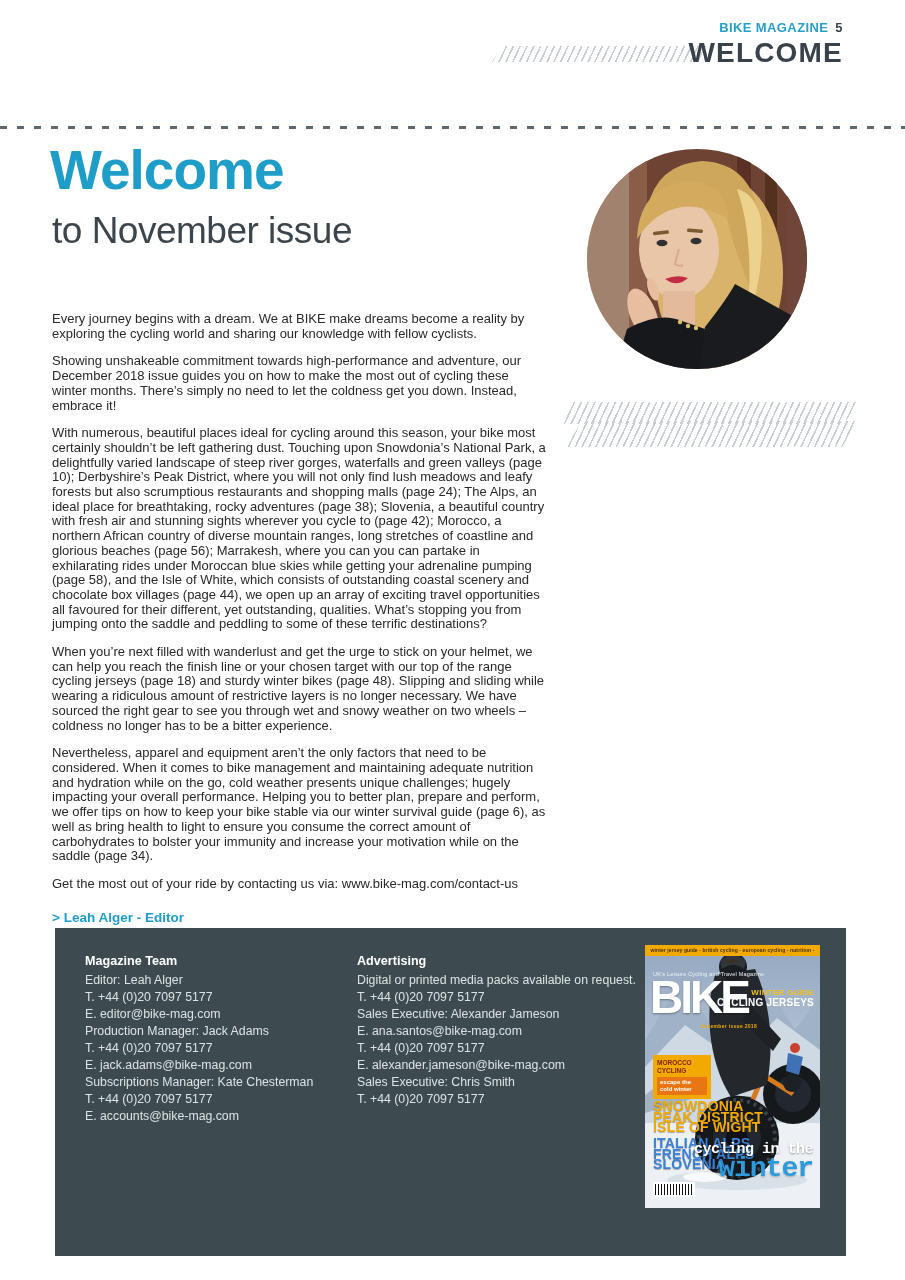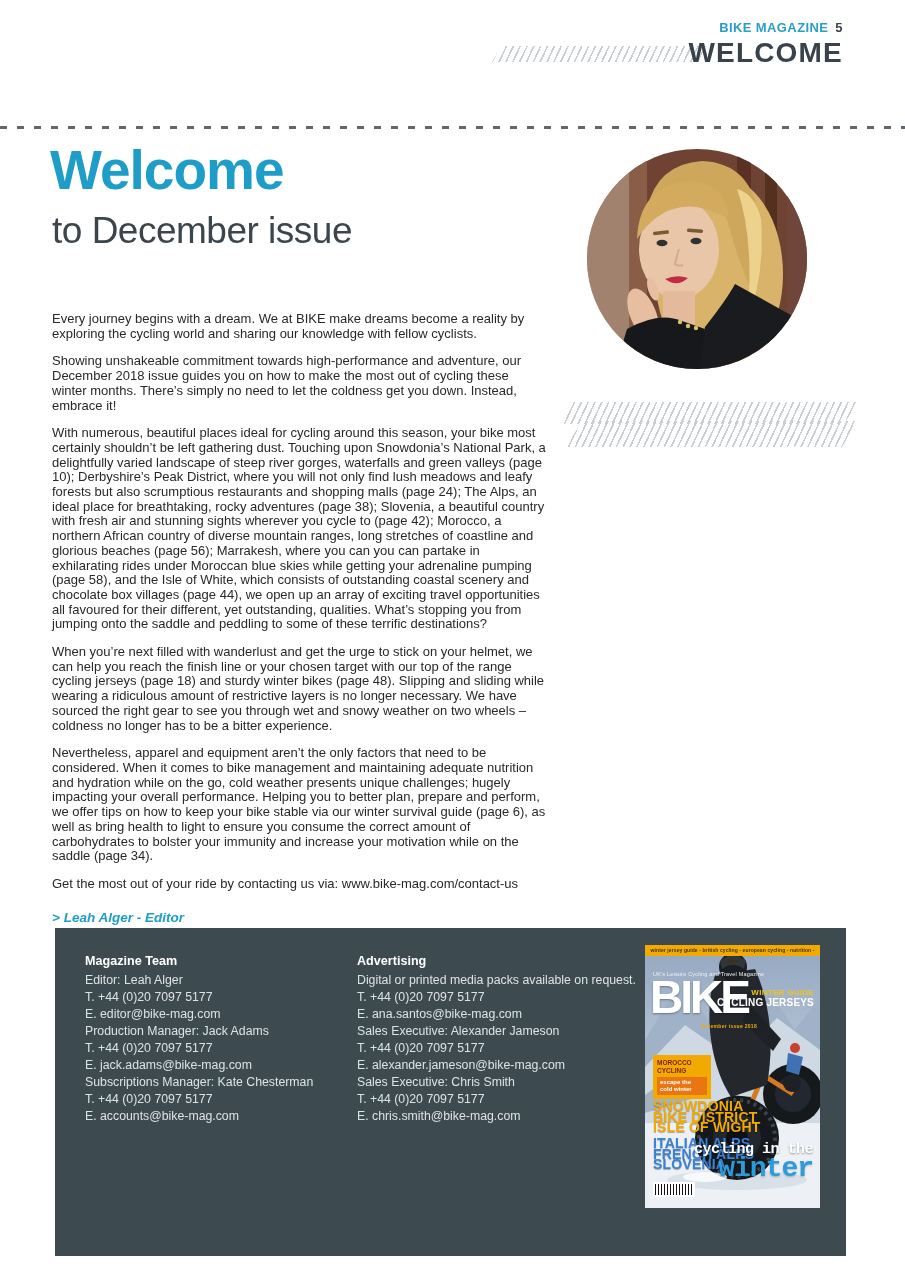--- a/index.html
+++ b/index.html
@@ -28,21 +28,21 @@
 
   
   .hatch-right-1 { position: absolute; left: 560px; top: 402px; width: 298px; height: 22px;
                    clip-path: polygon(14px 0, 100% 0, calc(100% - 14px) 100%, 0 100%); }
   .hatch-right-2 { position: absolute; left: 566px; top: 421px; width: 292px; height: 26px;
                    clip-path: polygon(16px 0, 100% 0, calc(100% - 16px) 100%, 0 100%); }
 
   
   .article { position: absolute; left: 52px; top: 312px; width: 494px; color: #282828; font-size: 13px; line-height: 14.7px; }
   .article p { margin: 0 0 13px; }
-  .signature { color: #1e9dc8; font-weight: 700; font-style: italic; font-size: 13.5px; margin-top: 19px; }
+  .signature { color: #1e9dc8; font-weight: 700; font-size: 13.5px; margin-top: 19px; }
 
   
   .footer { position: absolute; left: 55px; top: 928px; width: 791px; height: 328px; background: #3d4b51; }
   .fcol { position: absolute; top: 25px; font-size: 12.3px; line-height: 17px; color: #dde3e4; font-weight: 400; }
   .fcol-1 { left: 30px; width: 265px; }
   .fcol-2 { left: 302px; width: 280px; }
   .fheading { font-weight: 700; color: #ffffff; font-size: 12.6px; margin-bottom: 2px; }
   .publisher-block { margin-top: 17px; }
 
   
@@ -77,21 +77,21 @@
 <div class="page">
 
   <div class="header-meta">
     <span class="magazine-name">BIKE MAGAZINE</span><span class="page-num">5</span>
   </div>
   <div class="hatch hatch-header"></div>
   <div class="section-title">WELCOME</div>
   <div class="divider-dashed"></div>
 
   <div class="hero-title">Welcome</div>
-  <div class="hero-subtitle">to December issue</div>
+  <div class="hero-subtitle">to November issue</div>
 
   <div class="portrait">
     <svg width="220" height="220" viewBox="0 0 220 220">
       <rect x="0" y="0" width="220" height="220" fill="#6e4334"></rect>
       <rect x="0" y="0" width="42" height="220" fill="#cbb6a1" opacity="0.55"></rect>
       <rect x="42" y="0" width="18" height="220" fill="#8a5d49"></rect>
       <rect x="150" y="0" width="14" height="220" fill="#5a3124"></rect>
       <rect x="178" y="0" width="12" height="220" fill="#54301f"></rect>
       <rect x="200" y="0" width="20" height="220" fill="#71463a"></rect>
       <ellipse cx="132" cy="125" rx="64" ry="98" fill="#d9b369"></ellipse>
@@ -141,27 +141,26 @@
       <div>E. jack.adams@bike-mag.com</div>
       <div>Subscriptions Manager: Kate Chesterman</div>
       <div>T. +44 (0)20 7097 5177</div>
       <div>E. accounts@bike-mag.com</div>
     </div>
 
     <div class="fcol fcol-2">
       <div class="fheading">Advertising</div>
       <div>Digital or printed media packs available on request.</div>
       <div>T. +44 (0)20 7097 5177</div>
+      <div>Sales Executive: Alexander Jameson</div>
       <div>E. ana.santos@bike-mag.com</div>
-      <div>Sales Executive: Alexander Jameson</div>
       <div>T. +44 (0)20 7097 5177</div>
       <div>E. alexander.jameson@bike-mag.com</div>
       <div>Sales Executive: Chris Smith</div>
       <div>T. +44 (0)20 7097 5177</div>
-      <div>E. chris.smith@bike-mag.com</div>
     </div>
 
     <div class="cover">
       <svg class="scene" width="175" height="263" viewBox="0 0 175 263">
         <defs>
           <linearGradient id="sky" x1="0" y1="0" x2="0" y2="1">
             <stop offset="0" stop-color="#93a7c0"></stop>
             <stop offset="0.5" stop-color="#bcc9da"></stop>
             <stop offset="1" stop-color="#e9eef3"></stop>
           </linearGradient>
@@ -197,21 +196,21 @@
       <div class="cover-el cover-guide">
         <div class="l1">WINTER GUIDE</div>
         <div class="l2">CYCLING JERSEYS</div>
       </div>
       <div class="cover-el morocco">
         <div class="label">MOROCCO CYCLING</div>
         <div class="escape">escape the cold winter</div>
       </div>
       <div class="cover-el dest dest-uk">
         <span>SNOWDONIA</span>
-        <span>BIKE DISTRICT</span>
+        <span>PEAK DISTRICT</span>
         <span>ISLE OF WIGHT</span>
       </div>
       <div class="cover-el dest dest-eu">
         <span>ITALIAN ALPS</span>
         <span>FRENCH ALPS</span>
         <span>SLOVENIA</span>
       </div>
       <div class="cover-el cover-title">
         <span class="t1">cycling in the</span>
         <span class="t2">winter</span>

